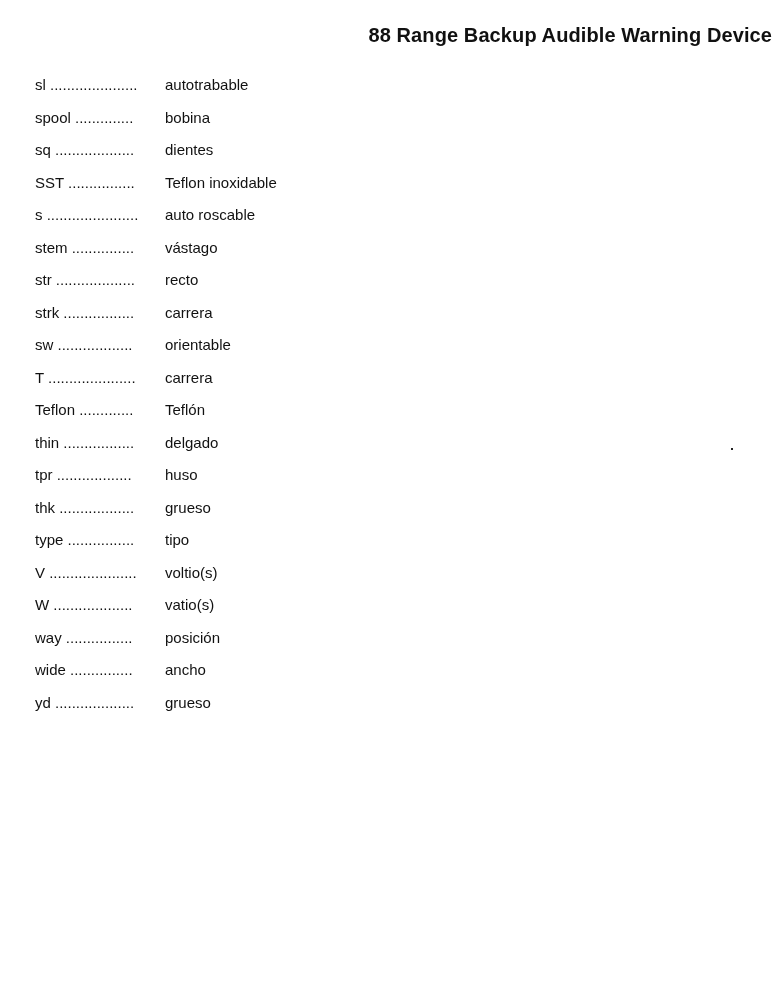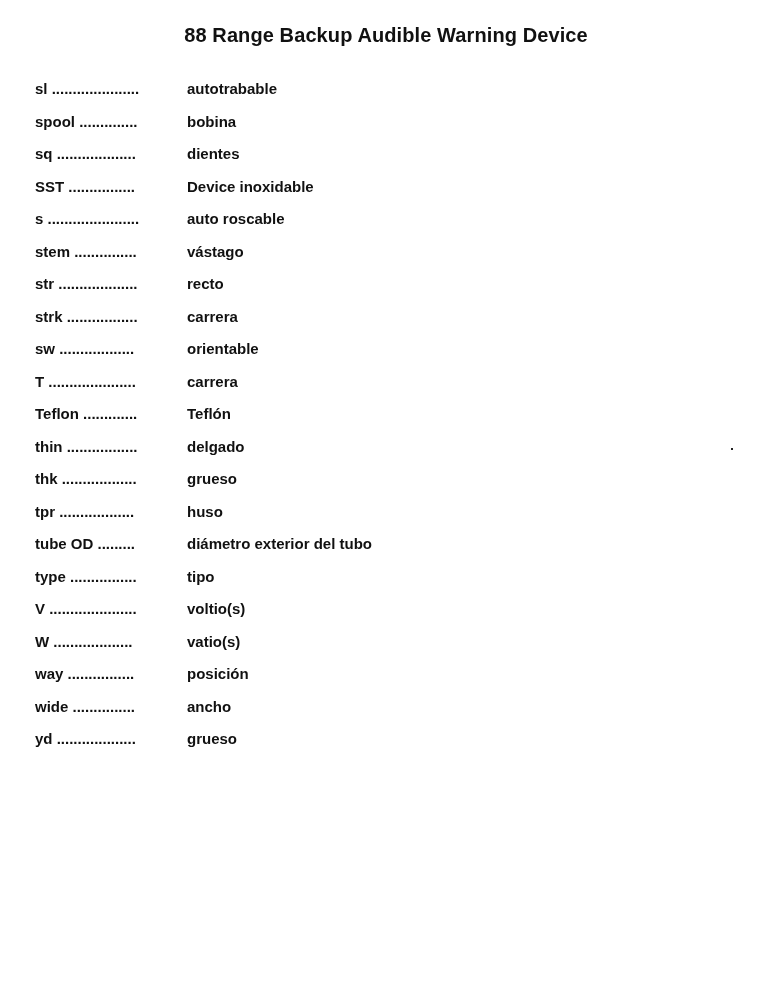--- a/index.html
+++ b/index.html
@@ -13,50 +13,48 @@
       position: relative;
       overflow: hidden;
       font-family: "Liberation Sans", "DejaVu Sans", sans-serif;
       color: #111111;
     }
     .page-title {
       position: absolute;
       top: 24px;
       left: 0;
       width: 772px;
-      text-align: center;
+      text-align: right;
       font-size: 20px;
       font-weight: bold;
       letter-spacing: 0.1px;
       margin: 0;
     }
     .glossary {
       position: absolute;
       top: 73px;
       left: 35px;
       margin: 0;
       padding: 0;
       list-style: none;
     }
     .glossary-row {
       height: 32.5px;
       line-height: 24px;
       font-size: 15px;
       white-space: nowrap;
       display: flex;
-      align-items: center;
-      font-weight: bold;
+      align-items: flex-start;
     }
     .term-cell {
       width: 130px;
       display: inline-block;
     }
     .def-cell {
       display: inline-block;
-      margin-left: 22px;
     }
     .stray-dot {
       position: absolute;
       left: 731px;
       top: 448px;
       width: 2px;
       height: 2px;
       background: #222;
     }
   </style>
@@ -73,21 +71,21 @@
     <li class="glossary-row">
       <span class="term-cell"><span>spool</span><span> </span><span>..............</span></span>
       <span class="def-cell">bobina</span>
     </li>
     <li class="glossary-row">
       <span class="term-cell"><span>sq</span><span> </span><span>...................</span></span>
       <span class="def-cell">dientes</span>
     </li>
     <li class="glossary-row">
       <span class="term-cell"><span>SST</span><span> </span><span>................</span></span>
-      <span class="def-cell">Device inoxidable</span>
+      <span class="def-cell">Teflon inoxidable</span>
     </li>
     <li class="glossary-row">
       <span class="term-cell"><span>s</span><span> </span><span>......................</span></span>
       <span class="def-cell">auto roscable</span>
     </li>
     <li class="glossary-row">
       <span class="term-cell"><span>stem</span><span> </span><span>...............</span></span>
       <span class="def-cell">vástago</span>
     </li>
     <li class="glossary-row">
@@ -108,30 +106,26 @@
     </li>
     <li class="glossary-row">
       <span class="term-cell"><span>Teflon</span><span> </span><span>.............</span></span>
       <span class="def-cell">Teflón</span>
     </li>
     <li class="glossary-row">
       <span class="term-cell"><span>thin</span><span> </span><span>.................</span></span>
       <span class="def-cell">delgado</span>
     </li>
     <li class="glossary-row">
-      <span class="term-cell"><span>thk</span><span> </span><span>..................</span></span>
-      <span class="def-cell">grueso</span>
-    </li>
-    <li class="glossary-row">
       <span class="term-cell"><span>tpr</span><span> </span><span>..................</span></span>
       <span class="def-cell">huso</span>
     </li>
     <li class="glossary-row">
-      <span class="term-cell"><span>tube OD</span><span> </span><span>.........</span></span>
-      <span class="def-cell">diámetro exterior del tubo</span>
+      <span class="term-cell"><span>thk</span><span> </span><span>..................</span></span>
+      <span class="def-cell">grueso</span>
     </li>
     <li class="glossary-row">
       <span class="term-cell"><span>type</span><span> </span><span>................</span></span>
       <span class="def-cell">tipo</span>
     </li>
     <li class="glossary-row">
       <span class="term-cell"><span>V</span><span> </span><span>.....................</span></span>
       <span class="def-cell">voltio(s)</span>
     </li>
     <li class="glossary-row">

